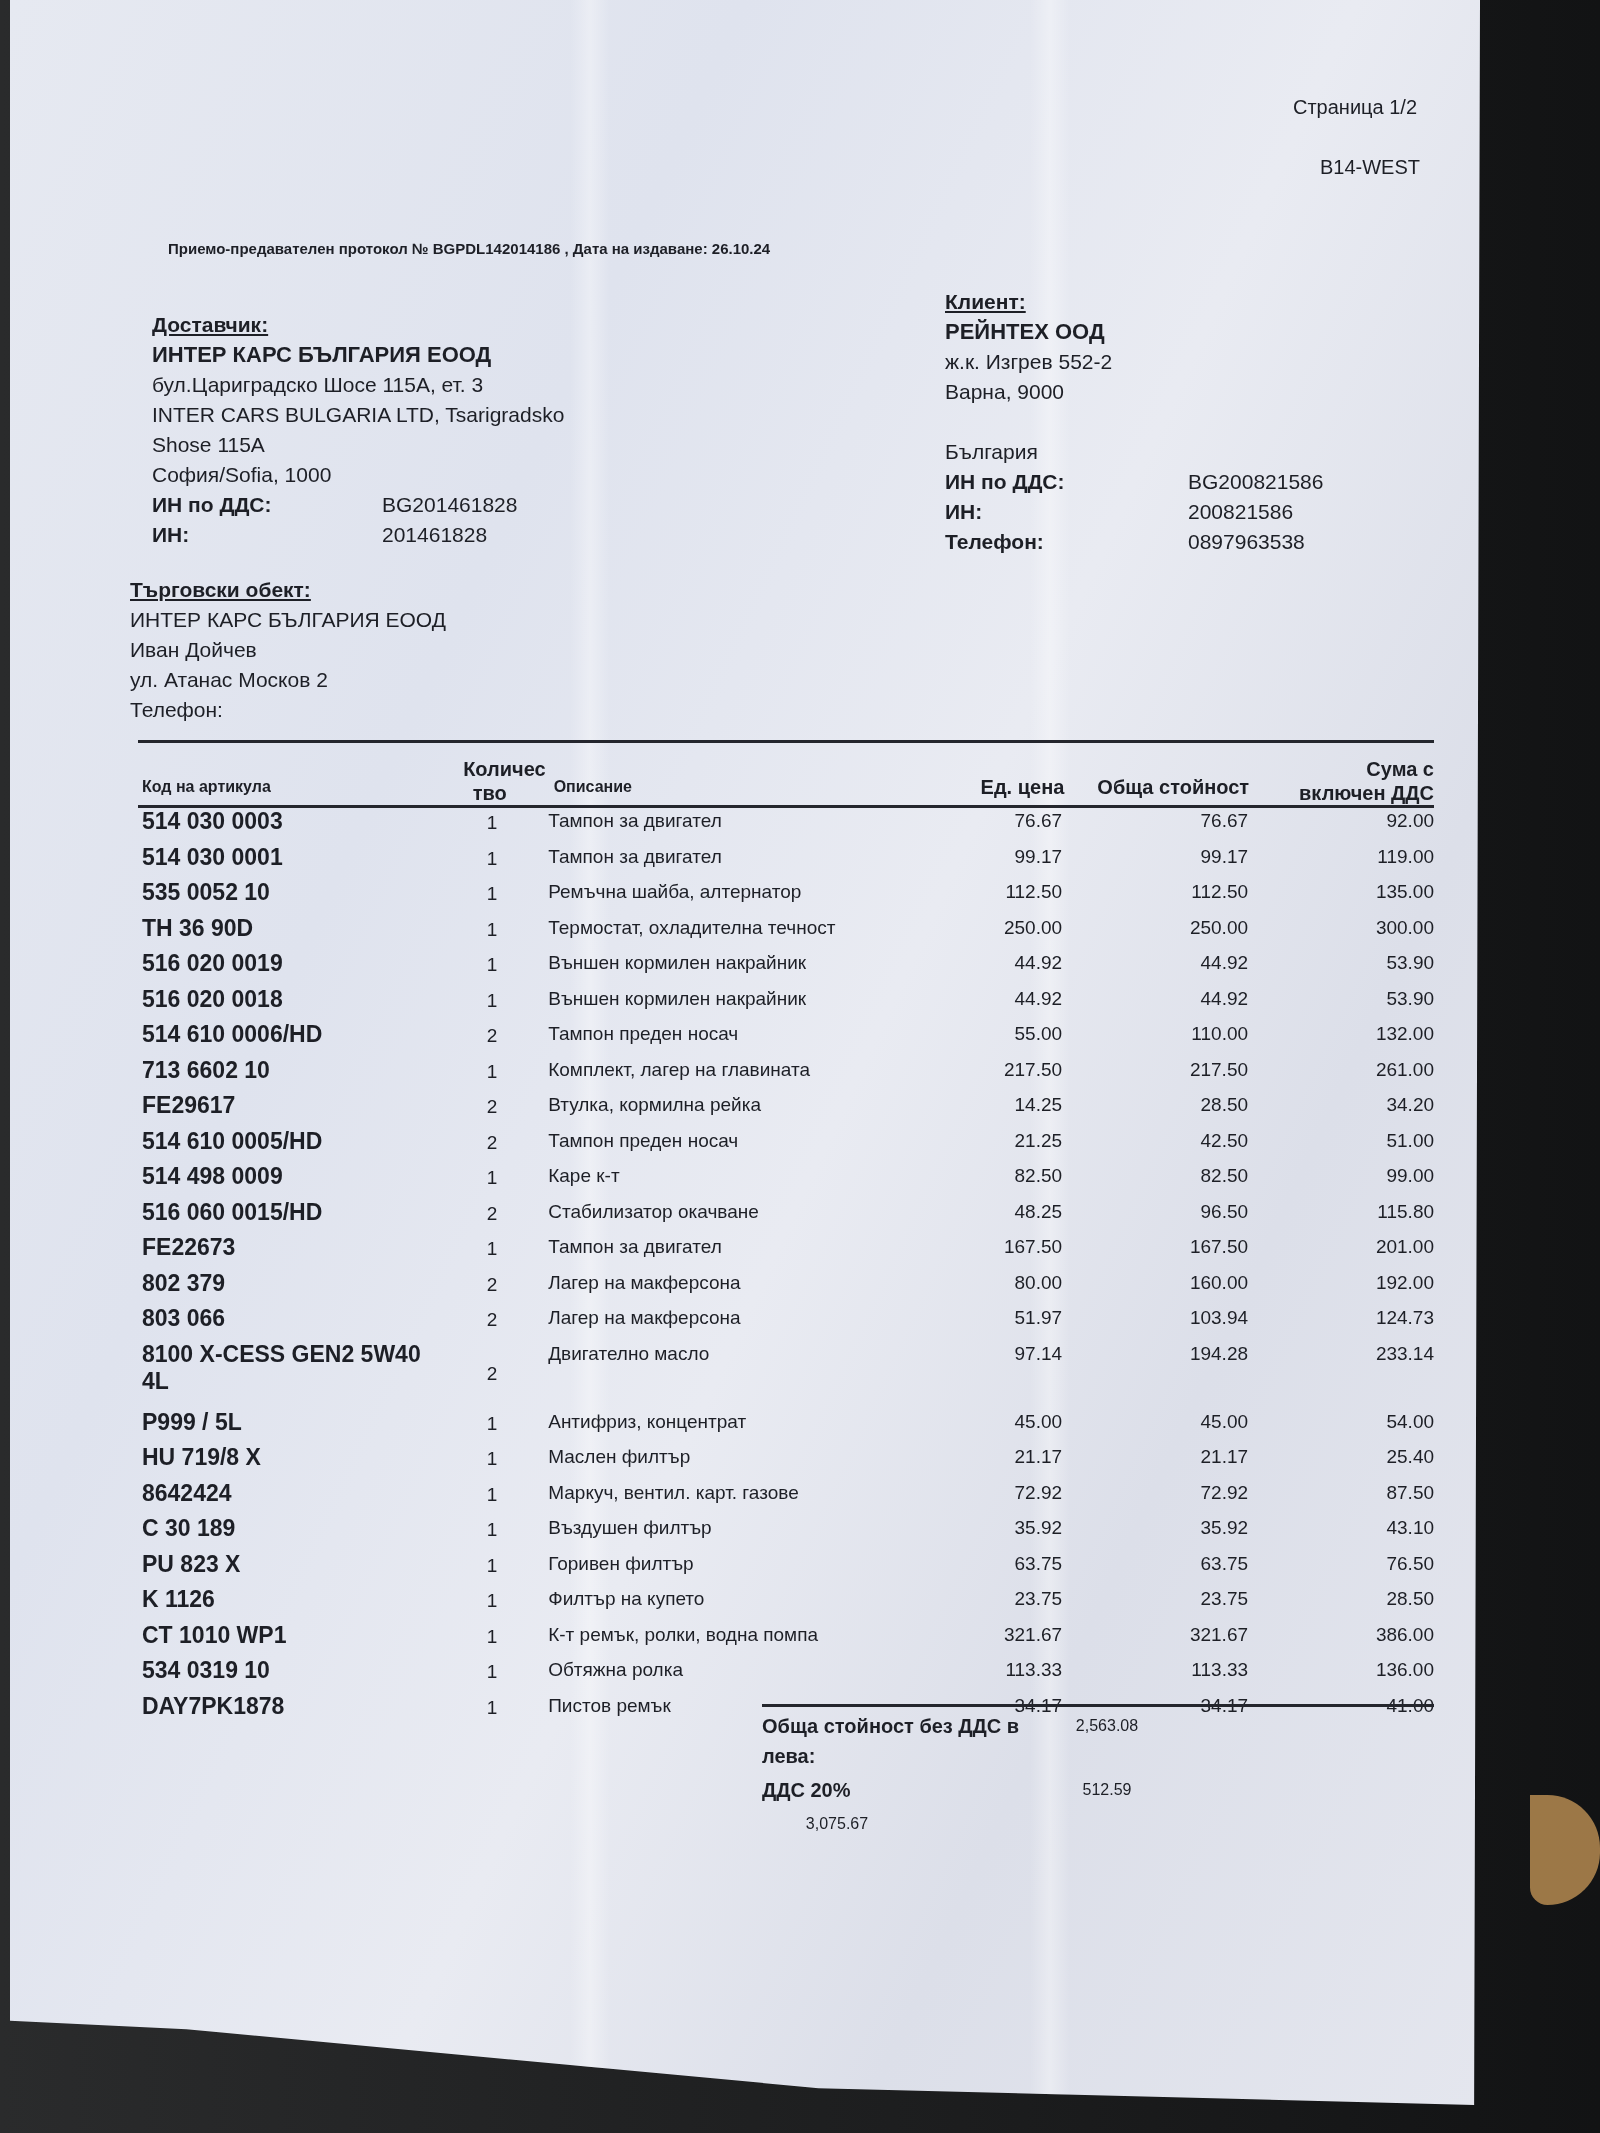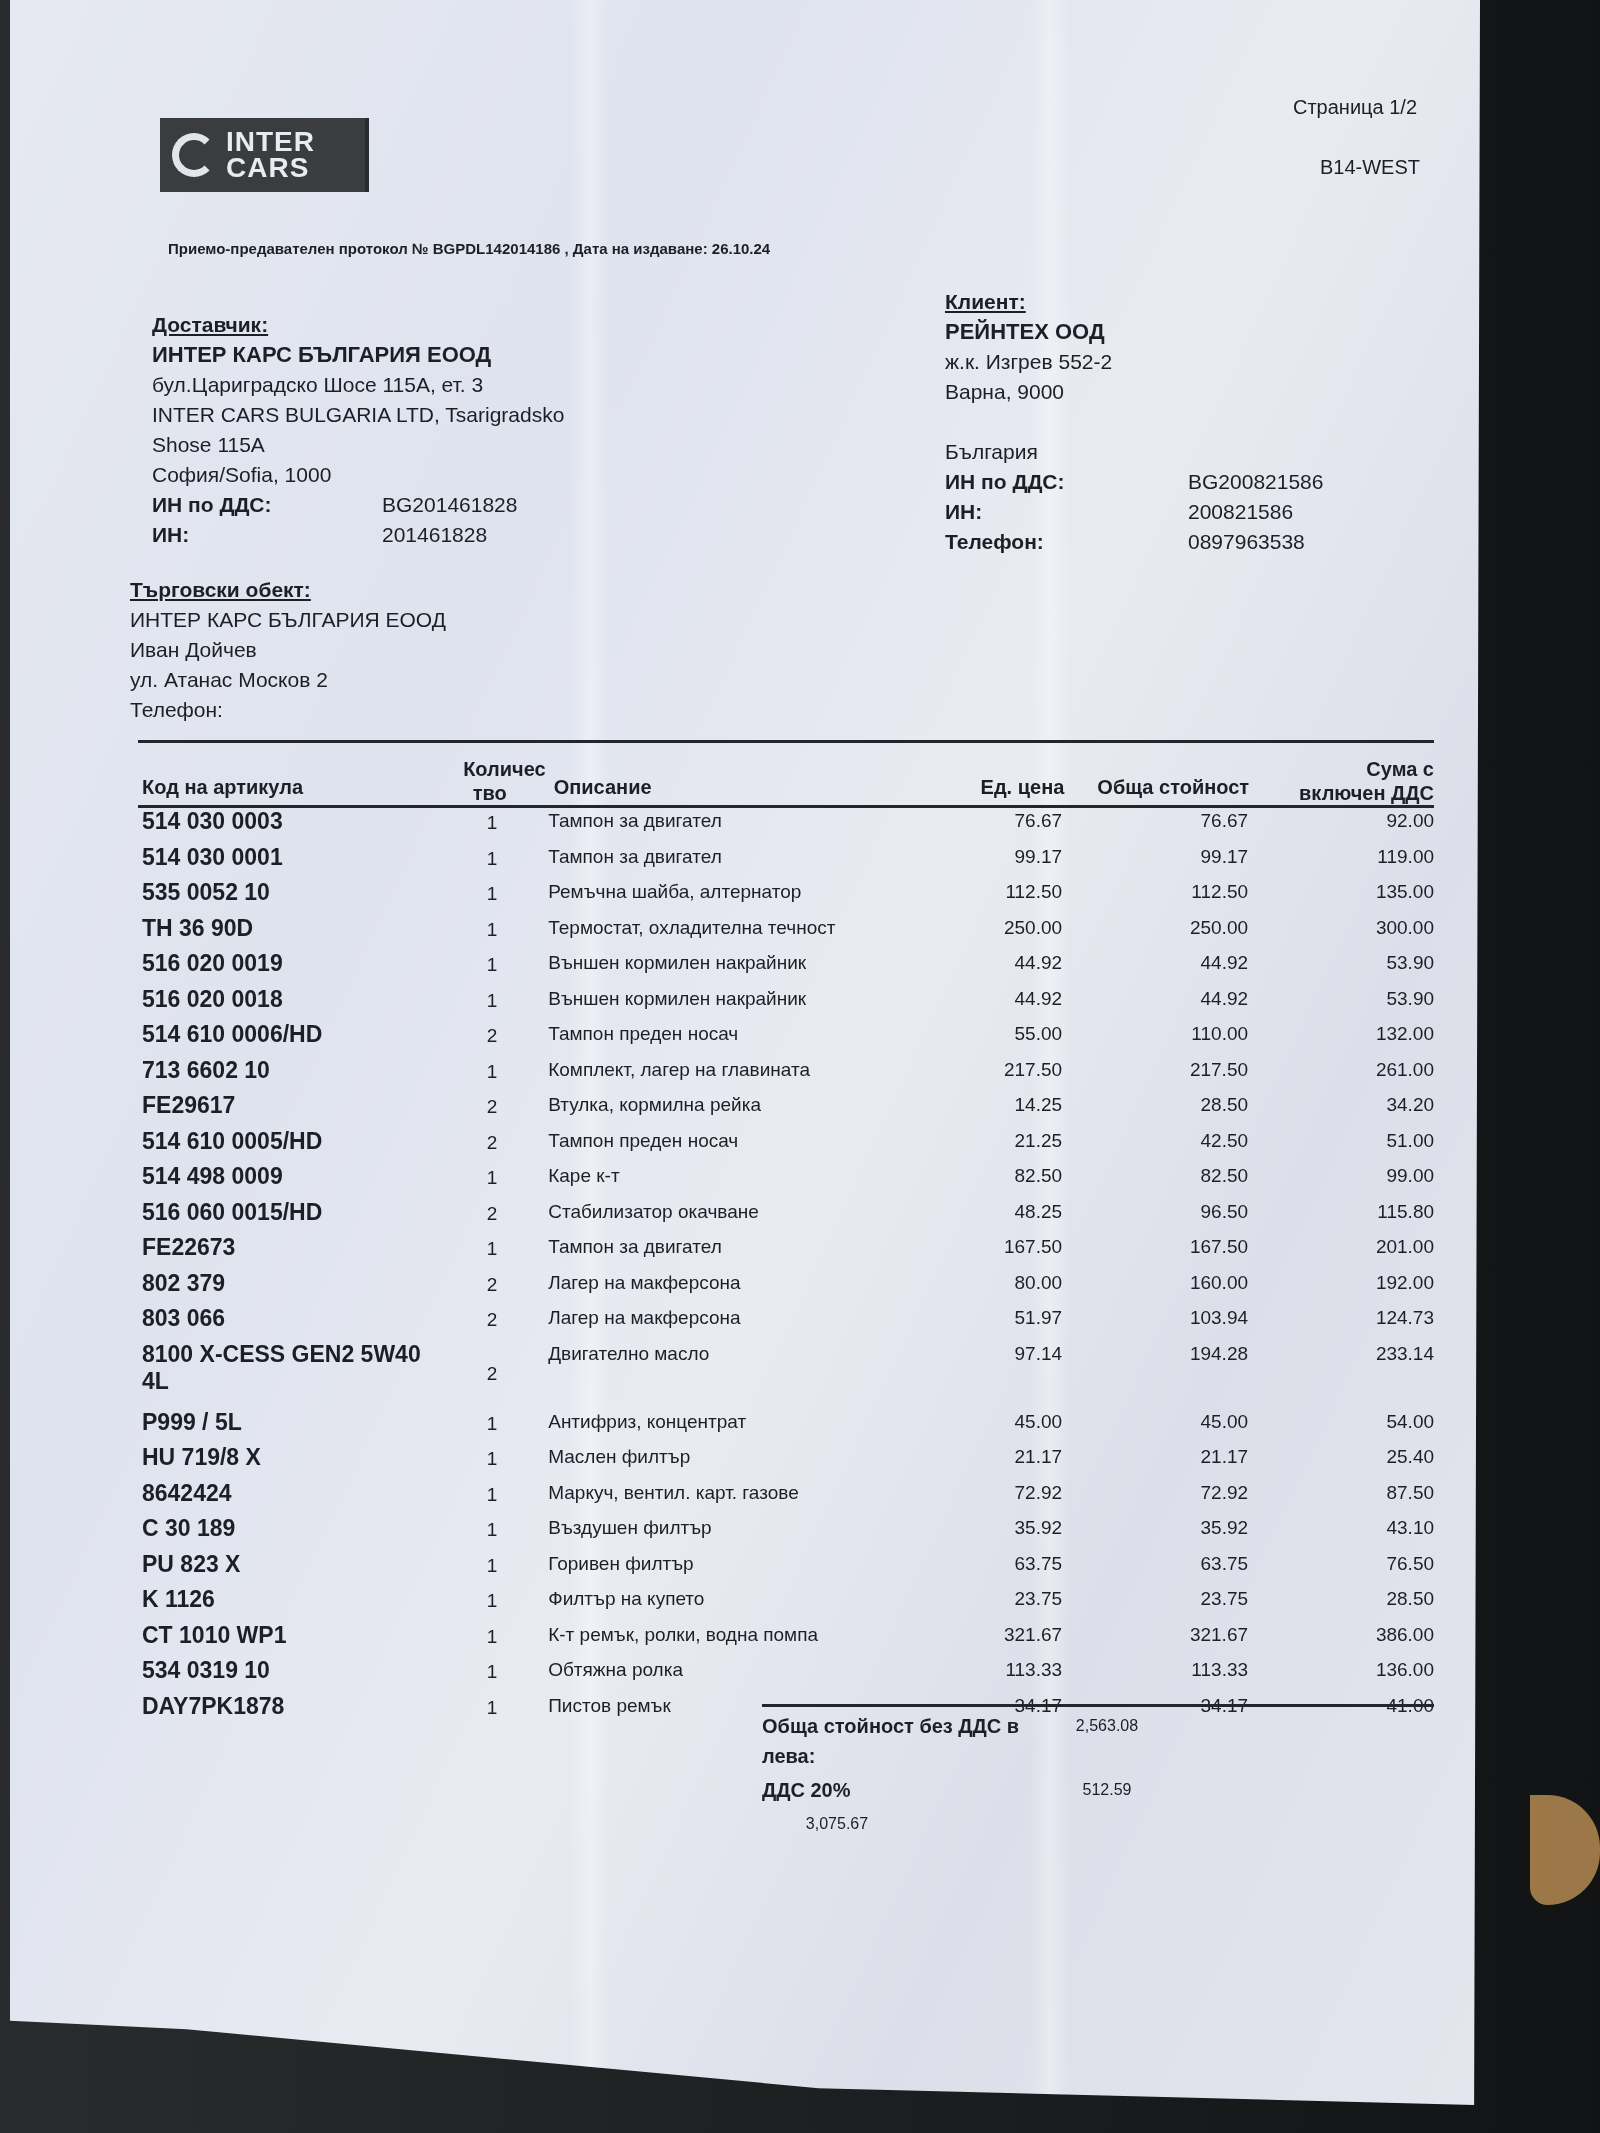--- a/index.html
+++ b/index.html
@@ -77,21 +77,21 @@
     font-weight: bold; font-size: 20px; line-height: 24px;
   }
   .row { display: flex; align-items: flex-start; height: 35.5px; font-size: 19px; }
   .row.tall { height: 68px; }
   .c-code { width: 300px; font-weight: bold; font-size: 23px; padding-left: 4px; }
   .c-qty { width: 115px; text-align: center; padding-top: 4px; }
   .c-desc { width: 370px; padding-top: 2px; }
   .c-unit { width: 155px; text-align: right; padding-top: 2px; }
   .c-total { width: 190px; text-align: right; padding-top: 2px; }
   .c-vat { width: 190px; text-align: right; padding-top: 2px; }
-  .thead .c-code, .thead .c-desc { font-size: 20px; padding-bottom: 6px; }
+  .thead .c-code, .thead .c-desc { font-size: 16px; padding-bottom: 6px; }
   .thead .c-qty { text-align: right; padding-right: 8px; }
   .thead .c-unit, .thead .c-total { padding-bottom: 6px; }
   .row.tall .c-qty { padding-top: 22px; }
 
   .totals {
     position: absolute; left: 752px; top: 1704px; width: 672px;
   }
   .totals .rule { height: 3px; }
   .trow { display: flex; font-size: 20px; line-height: 30px; margin-top: 4px; }
   .trow .lbl { width: 270px; font-weight: bold; }
@@ -100,27 +100,20 @@
 </head>
 <body>
 
 <div class="backdrop"></div>
 <div class="stain"></div>
 
 <div class="paper">
   <div class="crease" style="left:560px"></div>
   <div class="crease" style="left:1020px"></div>
 
-  <div class="logo">
-    <div class="logo-mark"></div>
-    <div class="logo-text">
-      <div>INTER</div>
-      <div>CARS</div>
-    </div>
-  </div>
   <div class="page-num">Страница 1/2</div>
   <div class="branch">B14-WEST</div>
 
   <div class="title">
     <span>Приемо-предавателен протокол №</span>
     <span>BGPDL142014186</span>
     <span>, Дата на издаване:</span>
     <span>26.10.24</span>
   </div>
 

